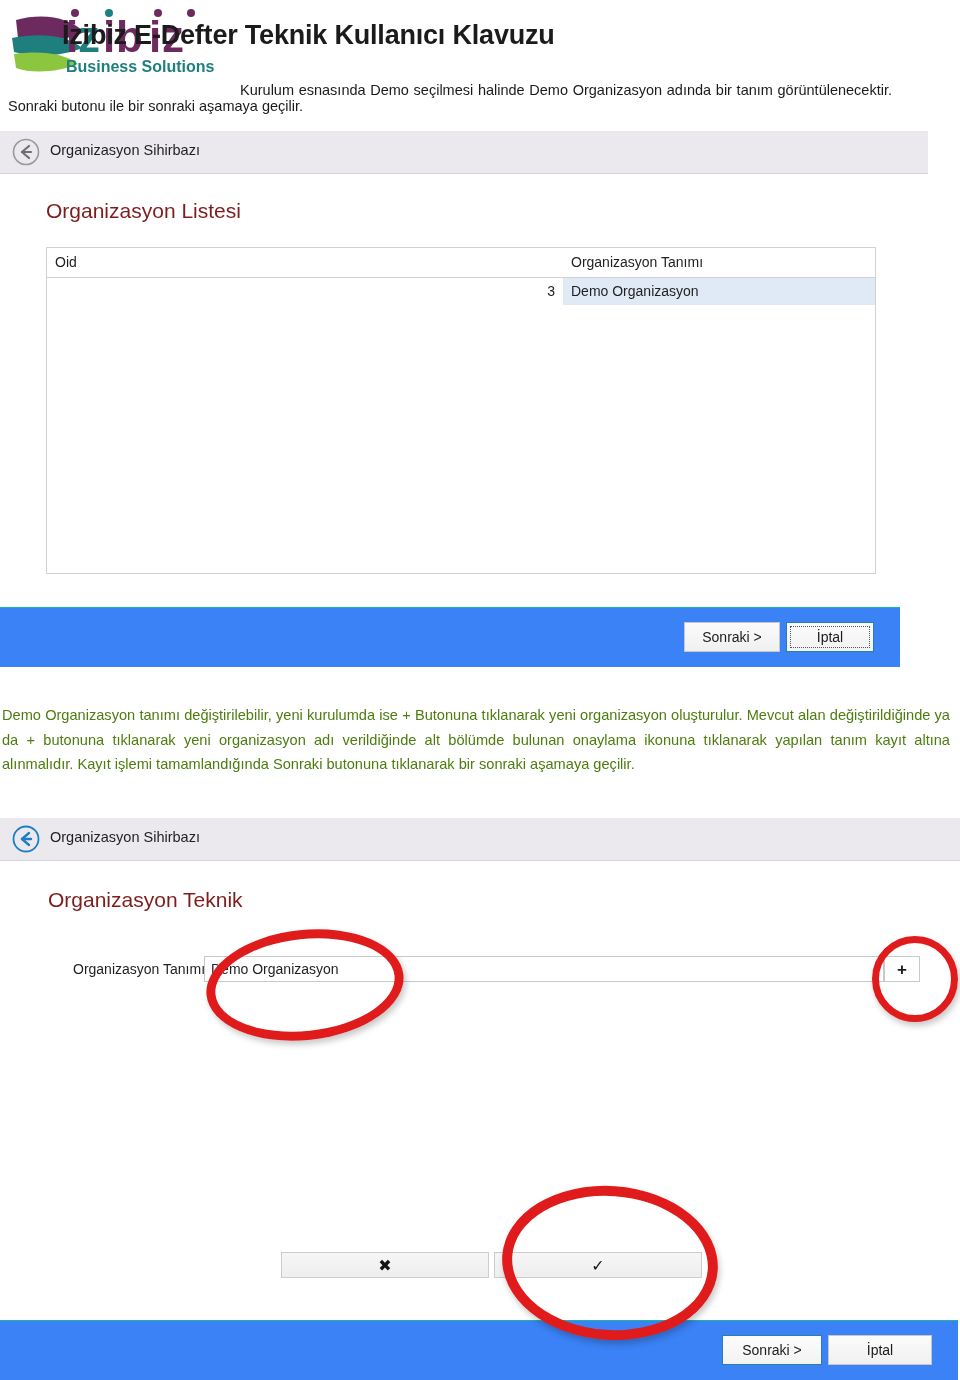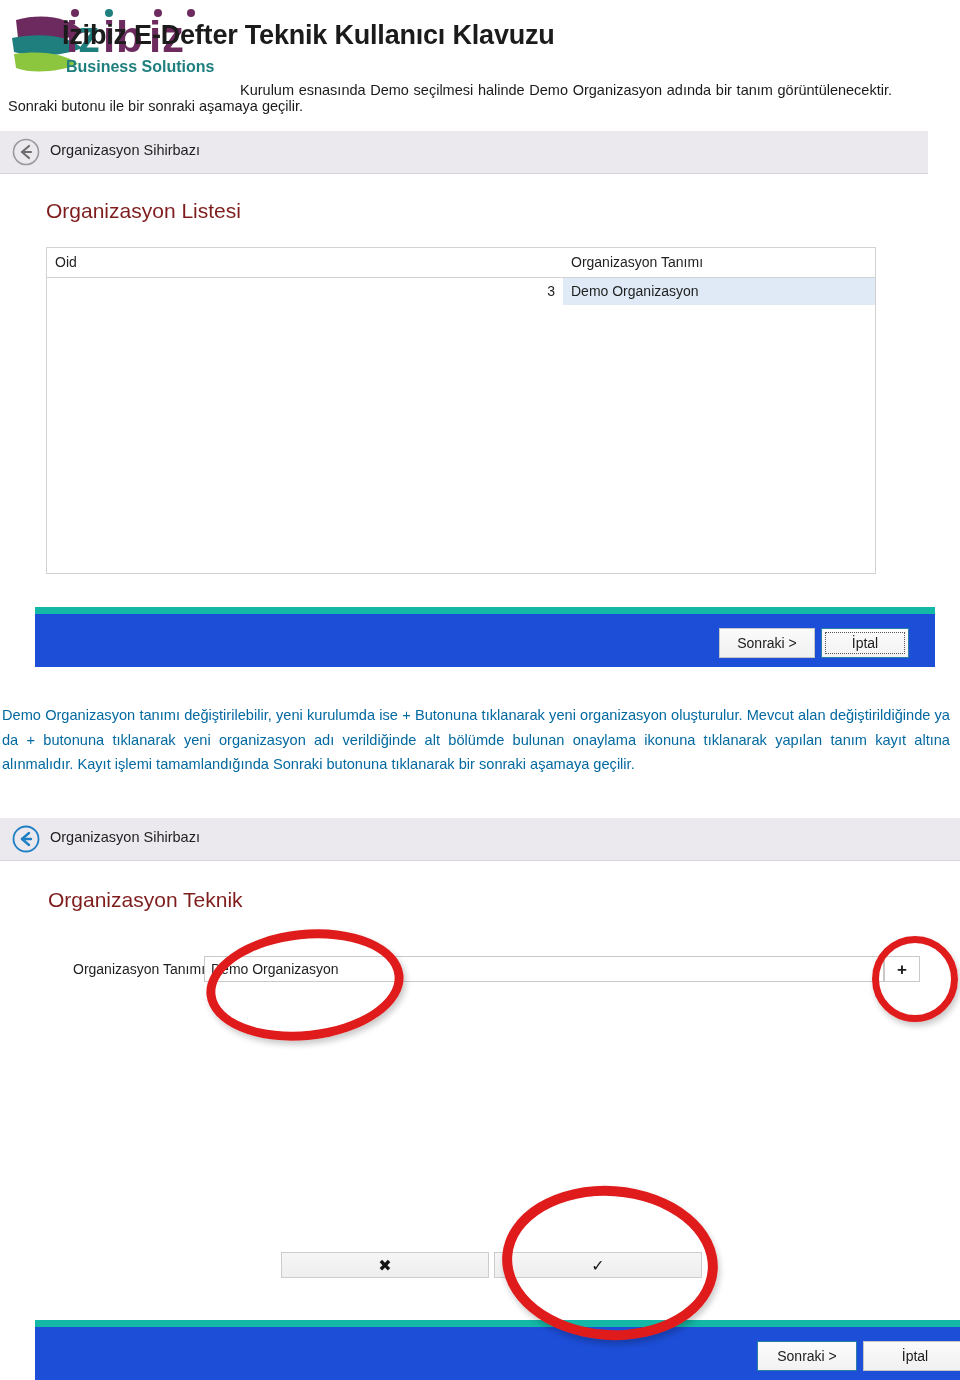--- a/index.html
+++ b/index.html
@@ -57,21 +57,21 @@
   .intro-par .ind { display: inline-block; width: 232px; }
 
   .mid-par {
     position: absolute;
     left: 2px;
     top: 703px;
     width: 948px;
     font-size: 14.6px;
     line-height: 24.5px;
     text-align: justify;
-    color: #0369a1;
+    color: #4d7c0f;
   }
 
   
   .shot { position: absolute; background: #ffffff; }
 
   .wiz-bar {
     background: #ebe9ee;
     border-bottom: 1px solid #d6d3dc;
     height: 42px;
     position: relative;
@@ -124,24 +124,23 @@
   table.grid td {
     padding: 5px 8px 6px 8px;
     color: #1f1f1f;
   }
   tr.sel td { background: #dfeaf6; }
   td.num { text-align: right; background: #ffffff !important; }
 
   
   .wiz-footer {
     position: absolute;
-    background: #1d4ed8;
-    border-top: 7px solid #14b8a6;
-    box-sizing: border-box;
-    margin-left: 35px;
+    background: #3b82f6;
+    border-top: 1px solid #14b8a6;
+    box-sizing: border-box;
   }
   .btn {
     font-family: "Liberation Sans", "DejaVu Sans", sans-serif;
     font-size: 14px;
     color: #1b1b1b;
     background: linear-gradient(#fbfbfb, #f0f0f0);
     border: 1px solid #c6c6c6;
     box-sizing: border-box;
     text-align: center;
     line-height: 28px;

